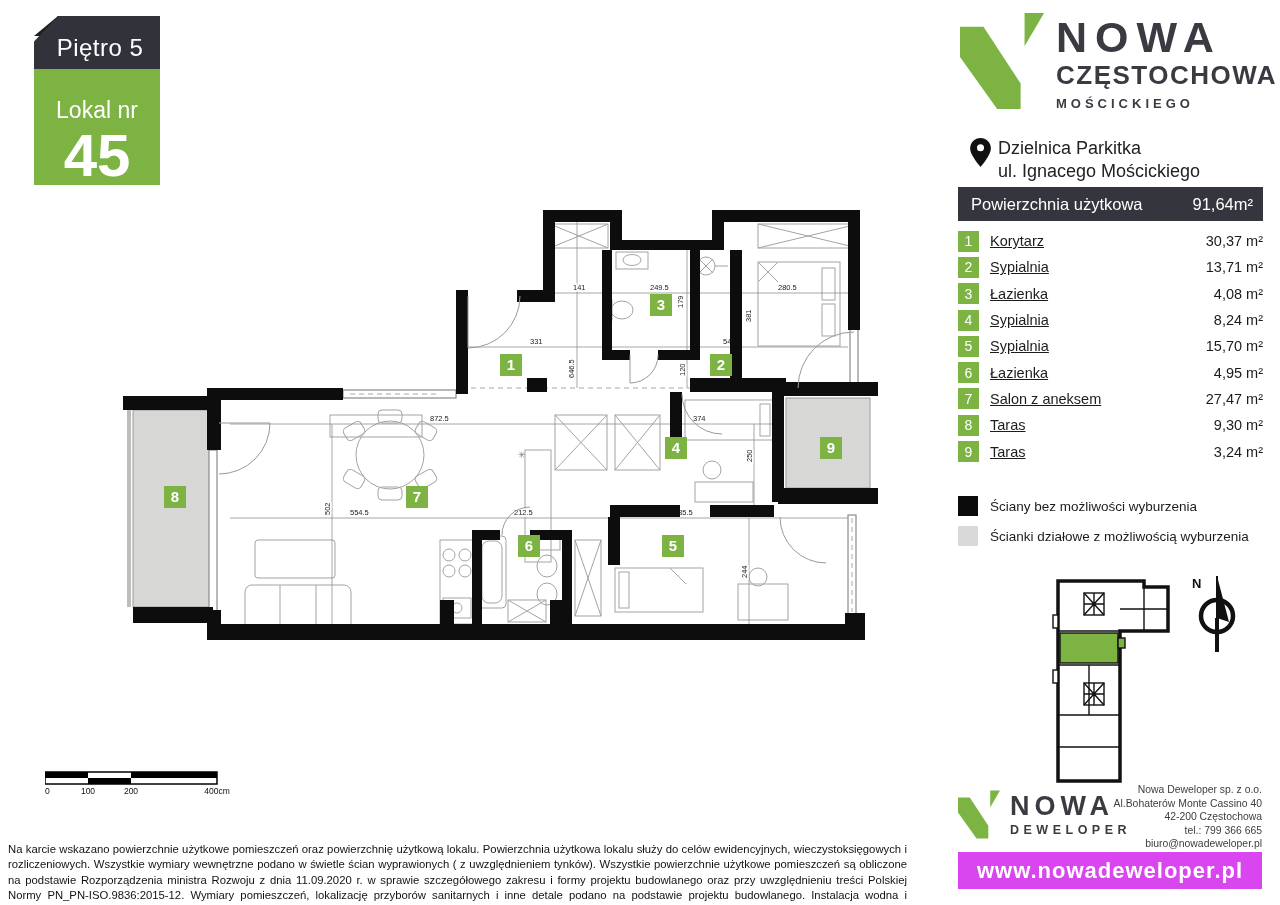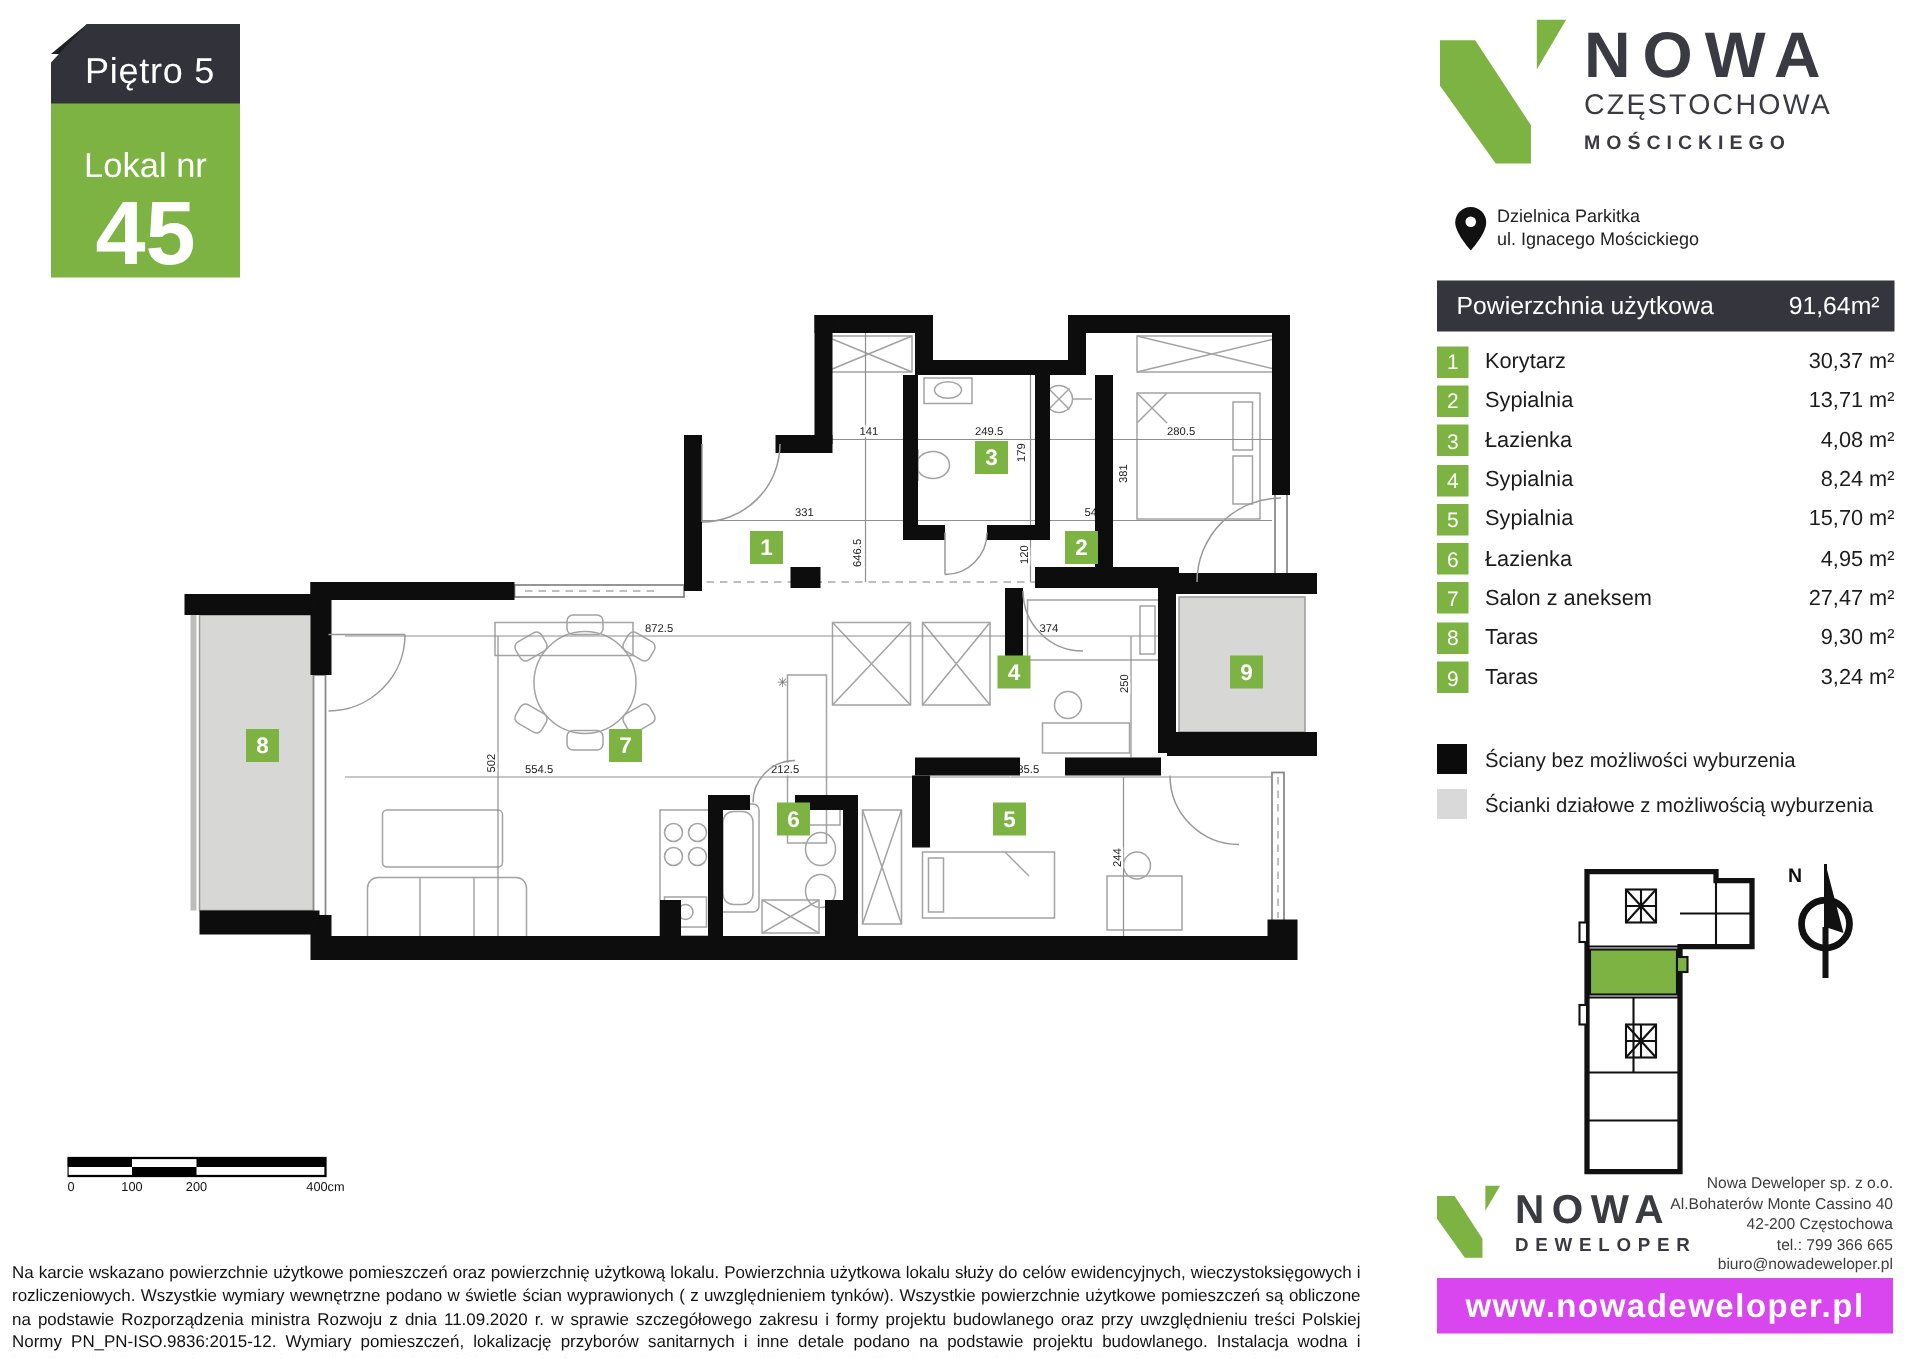--- a/index.html
+++ b/index.html
@@ -16,34 +16,34 @@
     clip-path:polygon(0 100%,100% 0,100% 100%);}
   .unit-badge{left:34px;top:69px;width:126px;height:116px;background:#7cb342;
     display:flex;flex-direction:column;align-items:center;color:#fff;}
   .unit-badge .lbl{font-size:23px;margin-top:28px;}
   .unit-badge .num{font-size:60px;font-weight:bold;line-height:1.05;}
 
   
   .brand-n{left:960px;top:12px;}
   .brand-text{left:1056px;top:16px;width:210px;color:#3a3a42;}
   .brand-text .l1{font-size:43px;font-weight:bold;letter-spacing:8px;line-height:1.0;}
-  .brand-text .l2{font-size:19px;font-weight:normal;letter-spacing:1.5px;line-height:1.25;}
+  .brand-text .l2{font-size:26px;font-weight:bold;letter-spacing:1.5px;line-height:1.25;}
   .brand-text .l3{font-size:13px;font-weight:bold;letter-spacing:4px;margin-top:4px;}
-  .address{left:998px;top:137px;font-size:12px;line-height:1.25;color:#222;}
+  .address{left:998px;top:137px;font-size:18px;line-height:1.25;color:#222;}
   .pin{left:970px;top:138px;}
 
   
   .table{left:958px;top:187px;width:305px;}
   .table-header{height:34px;background:#35353e;color:#fff;display:flex;align-items:center;
     justify-content:space-between;padding:0 10px 0 13px;font-size:16.5px;}
   .rows{margin-top:7px;}
   .row{height:26.3px;display:flex;align-items:center;}
   .row .nbadge{width:21px;height:21px;background:#7cb342;color:#fff;font-size:14px;
     display:flex;align-items:center;justify-content:center;flex:0 0 21px;}
-  .row .rname{font-size:14.5px;margin-left:11px;flex:1;}
+  .row .rname{font-size:14.5px;margin-left:11px;flex:1;text-decoration:underline;}
   .row .rarea{font-size:14.5px;text-align:right;}
 
   
   .legend{left:958px;top:496px;font-size:13.5px;}
   .legend .lrow{display:flex;align-items:center;height:20px;margin-bottom:10px;}
   .legend .sw{width:20px;height:20px;margin-right:12px;flex:0 0 20px;}
   .sw.partition{background:#d9d9d9;}
   .sw.structural{background:#0b0b0b;}
 
   

